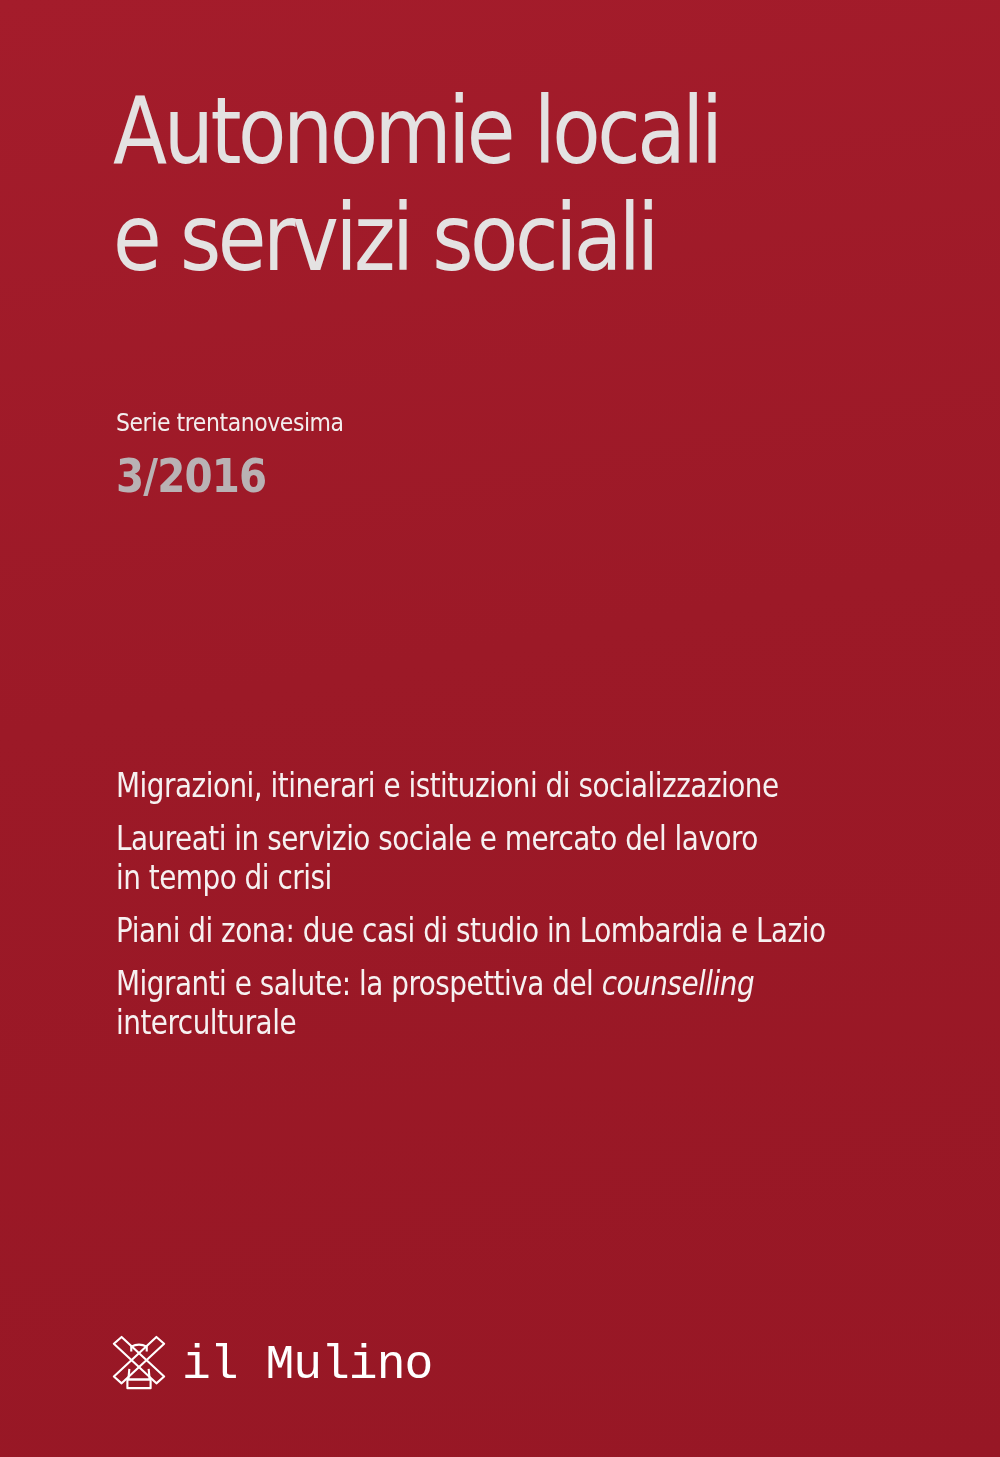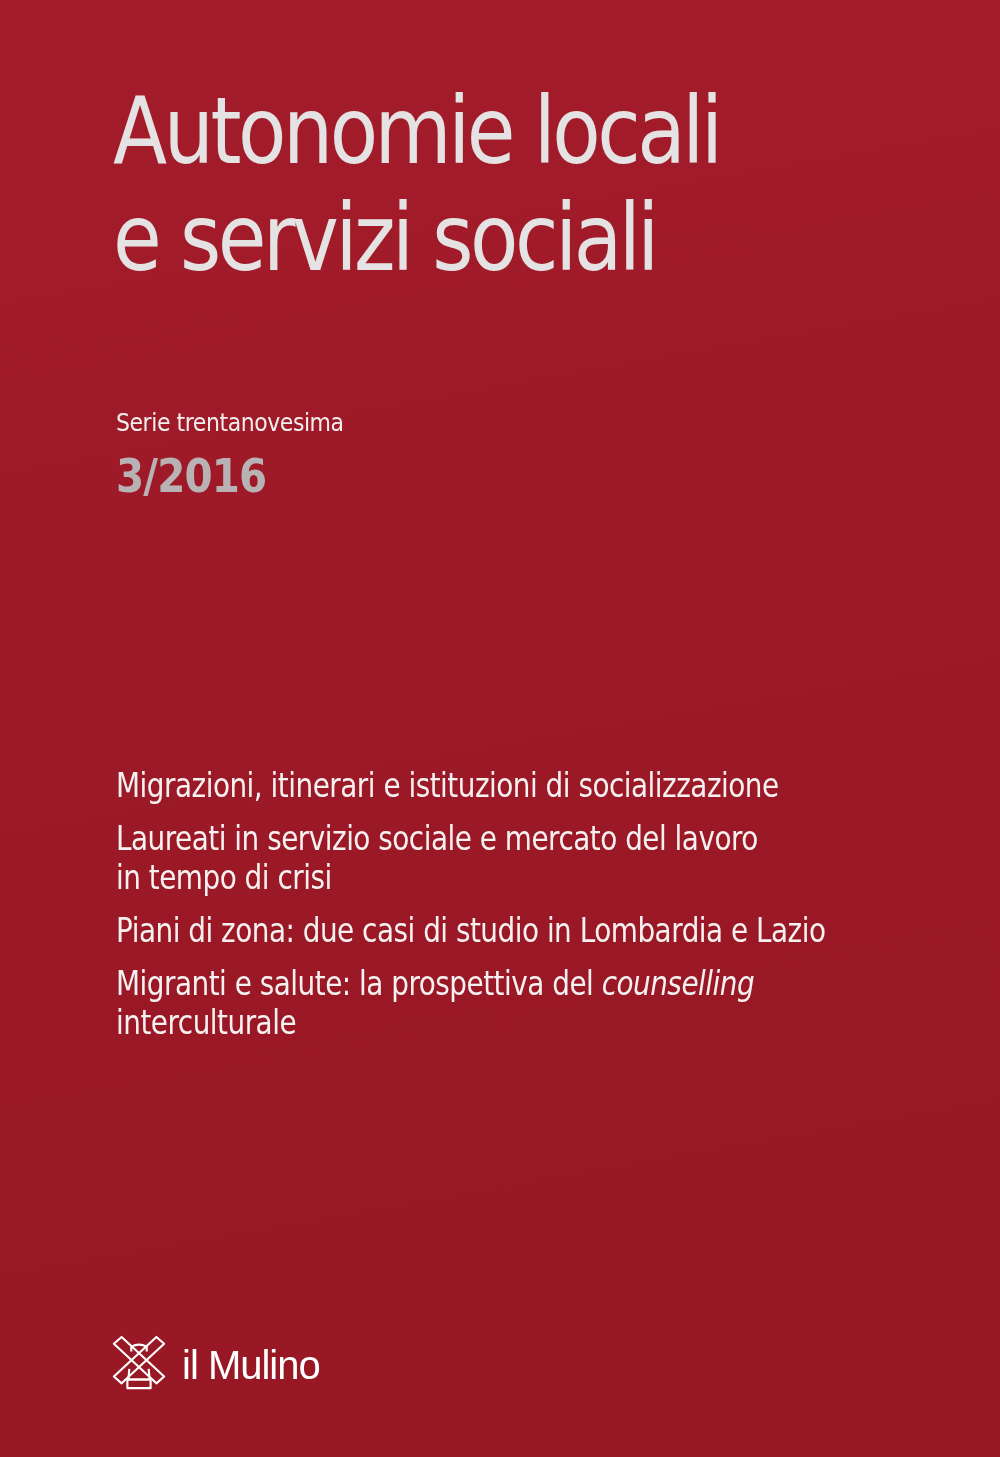--- a/index.html
+++ b/index.html
@@ -87,22 +87,22 @@
       align-items: center;
       color: #ffffff;
     }
     .logo-icon {
       width: 58px;
       height: 60px;
       display: block;
     }
     .publisher-name {
       margin-left: 14px;
-      font-family: Liberation Sans, sans-serif;
-      font-size: 40px;
+      font-family: Liberation Mono, monospace;
+      font-size: 48px;
       letter-spacing: -1px;
       line-height: 1;
       margin-top: 2px;
     }
   </style>
 </head>
 <body>
 
 <div class="cover">
 

